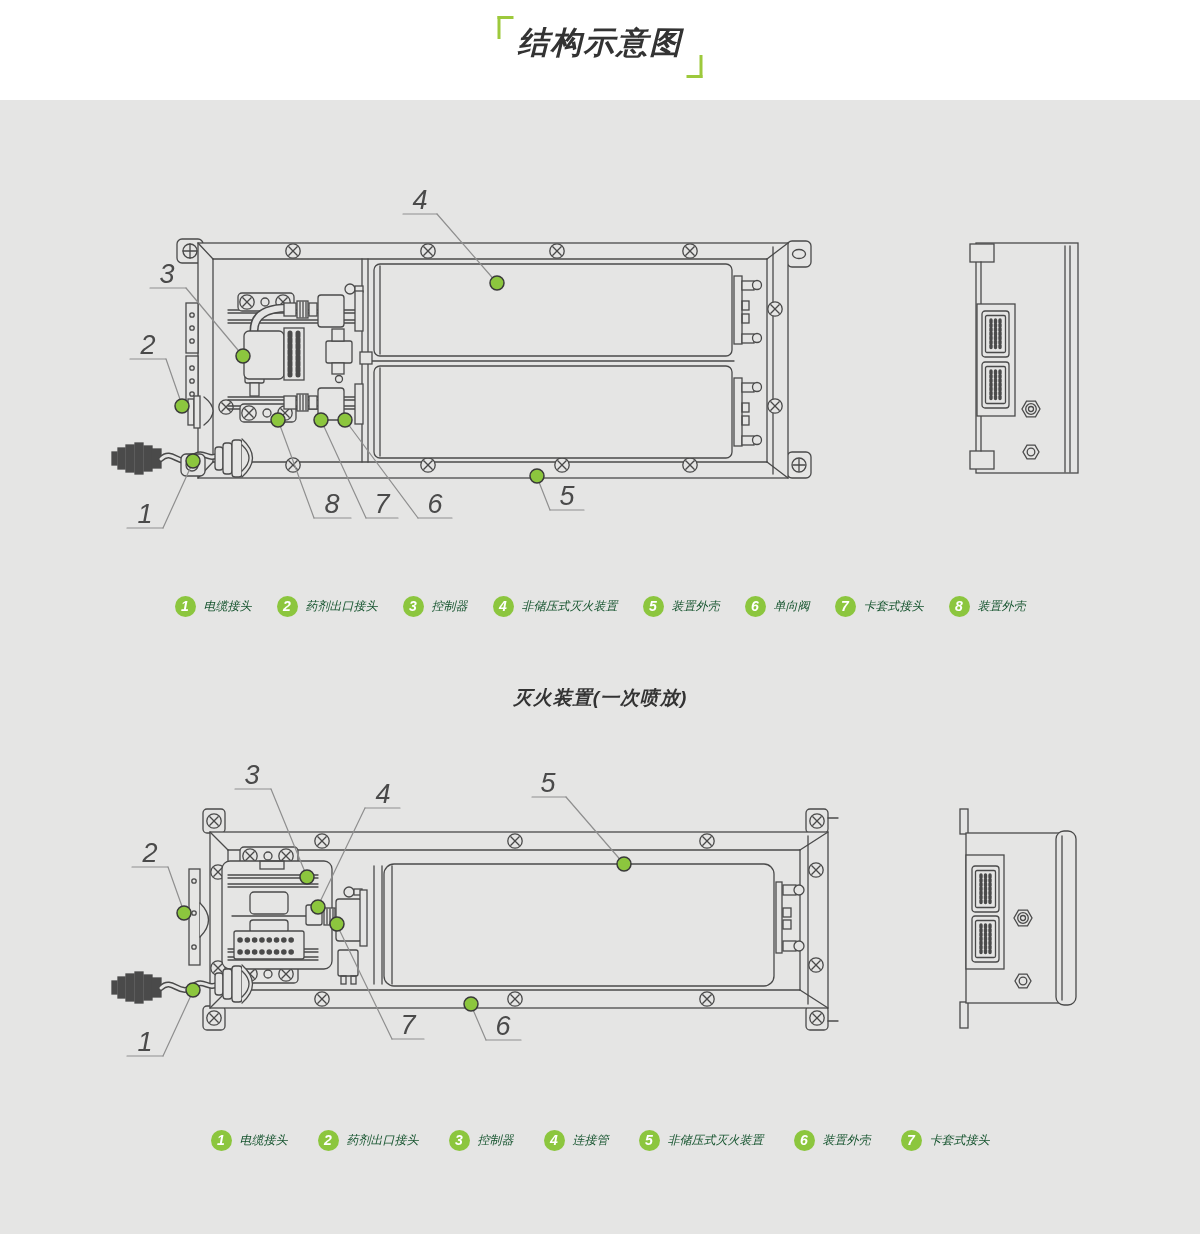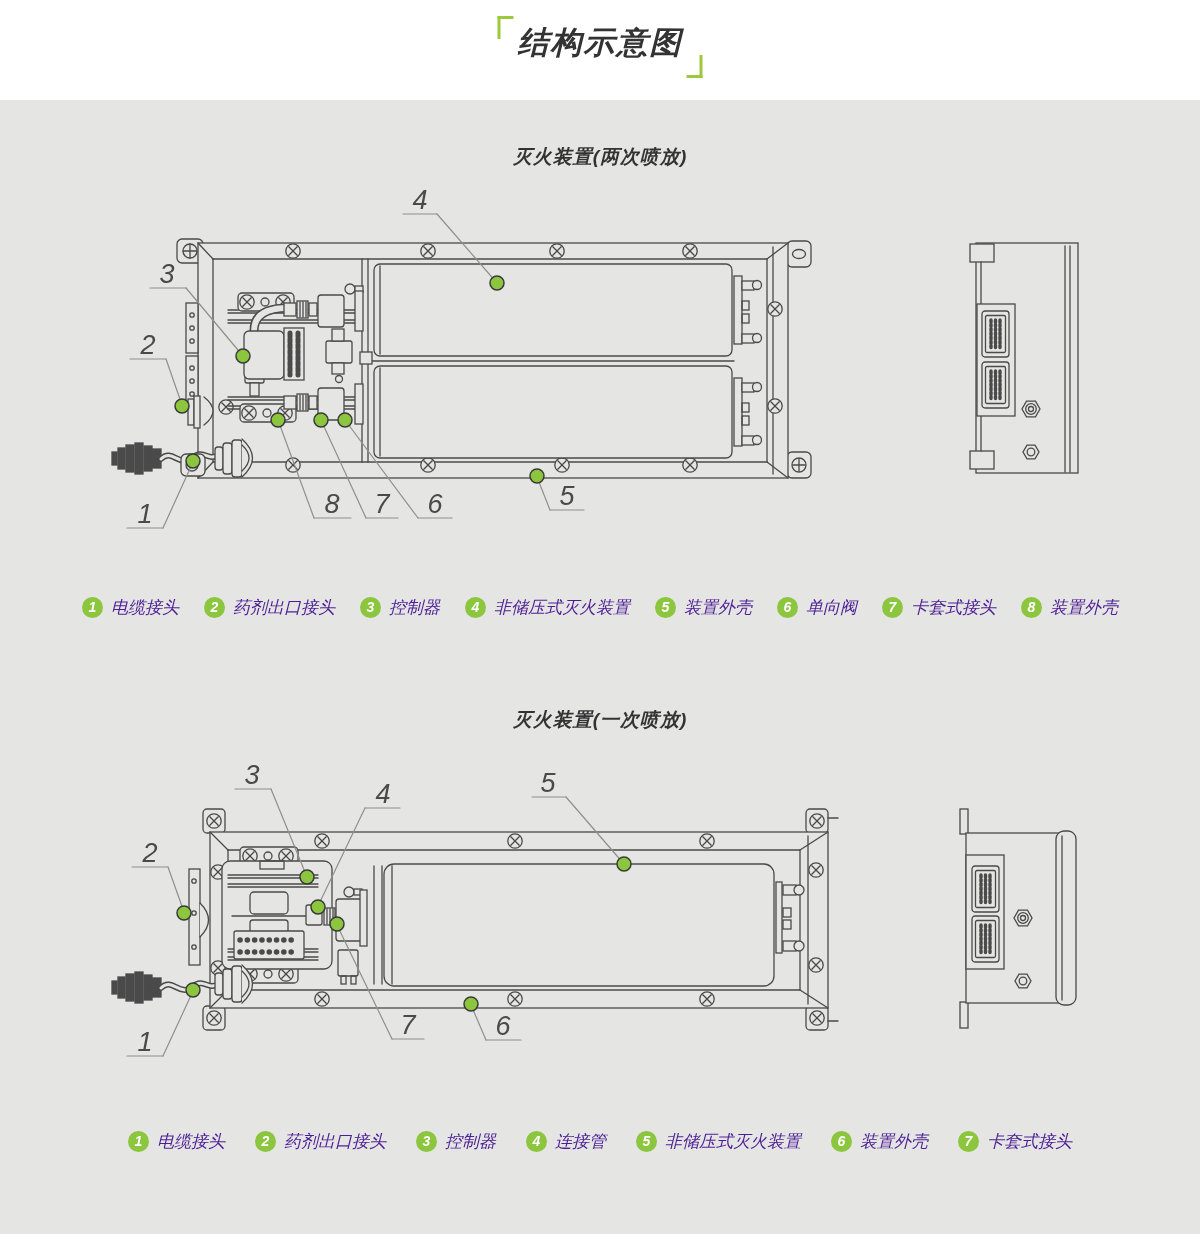--- a/index.html
+++ b/index.html
@@ -6,48 +6,47 @@
   body{font-family:"Liberation Sans","DejaVu Sans",sans-serif;background:#fff;}
   #stage{position:relative;width:1200px;height:1234px;background:#E5E5E4;overflow:hidden;margin:0 auto;font-style:italic;}
   #header-band{position:absolute;top:0;left:0;width:1200px;height:100px;background:#FFFFFF;}
   #page-title-wrap{position:absolute;top:16px;left:50%;transform:translateX(-50%);padding:6px 20px 14px 20px;}
   #page-title{font-size:31px;font-weight:bold;color:#333;letter-spacing:2px;white-space:nowrap;}
   .bracket{position:absolute;width:13px;height:20px;}
   .bracket.tl{left:0;top:0;border-left:3px solid #9DC93C;border-top:3px solid #9DC93C;}
   .bracket.br{right:0;bottom:0;border-right:3px solid #9DC93C;border-bottom:3px solid #9DC93C;}
   .section-title{position:absolute;left:0;width:1200px;text-align:center;font-size:19px;font-weight:bold;color:#333;letter-spacing:1px;}
   #sec1-title{top:144px;}
-  #sec2-title{top:707px;}
+  #sec2-title{top:685px;}
   .legend-row{position:absolute;left:0;width:1200px;display:flex;justify-content:center;align-items:center;}
   #legend1{top:596px;gap:25px;}
   #legend2{top:1130px;gap:30px;}
   .legend-item{display:flex;align-items:center;gap:8px;}
   .legend-badge{width:21px;height:21px;border-radius:50%;background:#8CC63E;color:#fff;font-size:14px;font-weight:bold;text-align:center;line-height:21px;flex:0 0 auto;}
-  .legend-label{font-size:17px;color:#4c1d95;}
+  .legend-label{font-size:12px;color:#14532d;}
   svg{position:absolute;top:0;left:0;}
   .ldr{stroke:#8F8F8F;stroke-width:1.2;}
   .num{font-size:27px;fill:#4A4A4A;text-anchor:middle;stroke:none;font-family:"Liberation Sans","DejaVu Sans",sans-serif;}
   .pins{stroke:#4A4A4A;stroke-width:5;stroke-dasharray:3.5 2.3;fill:none;}
   .pins2{stroke:#4A4A4A;stroke-width:3.4;stroke-dasharray:2.4 1.8;fill:none;}
   .dotrow{stroke:#4A4A4A;stroke-width:5.5;stroke-dasharray:0.1 7.2;stroke-linecap:round;fill:none;}
 </style>
 </head>
 <body>
 
 <div id="stage">
 
   <div id="header-band">
     <div id="page-title-wrap">
       <span class="bracket tl"></span>
       <span class="bracket br"></span>
       <div id="page-title">结构示意图</div>
     </div>
   </div>
 
-  <div id="sec1-title" class="section-title">灭火装置(两次喷放)</div>
   <div id="sec2-title" class="section-title">灭火装置(一次喷放)</div>
 
   <svg width="1200" height="1234" viewBox="0 0 1200 1234">
     <defs>
       <g id="scr">
           <circle r="7.2" fill="#E5E5E4"></circle>
           <line x1="-4.2" y1="-4.2" x2="4.2" y2="4.2"></line>
           <line x1="-4.2" y1="4.2" x2="4.2" y2="-4.2"></line>
         </g>
       <g id="knl">

